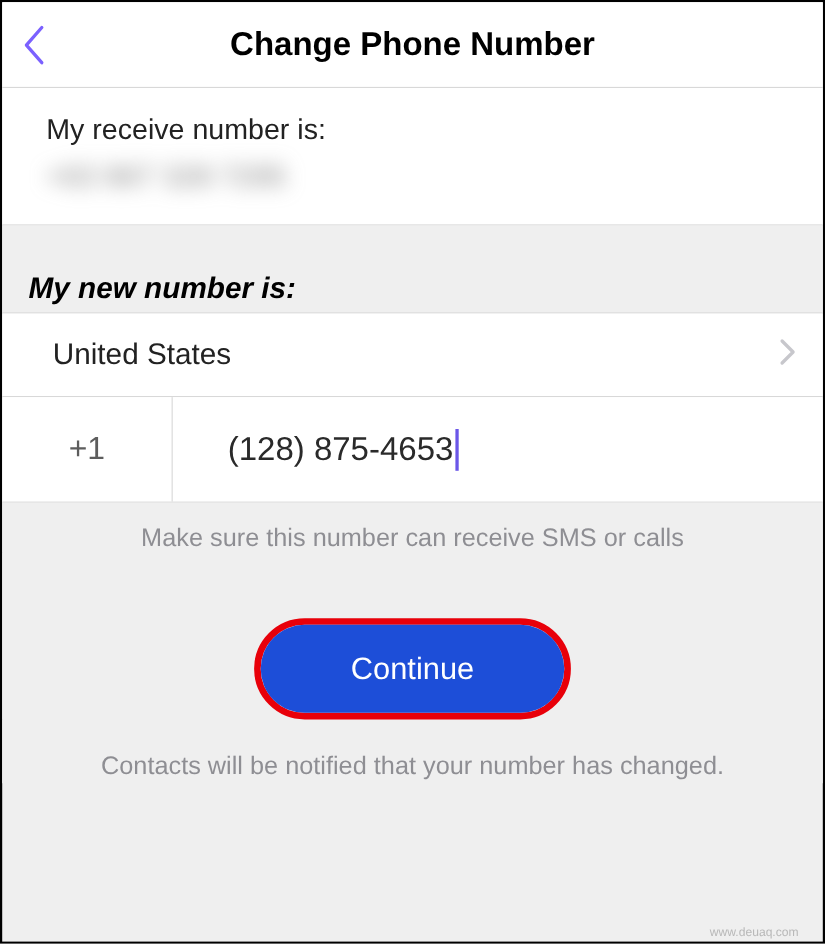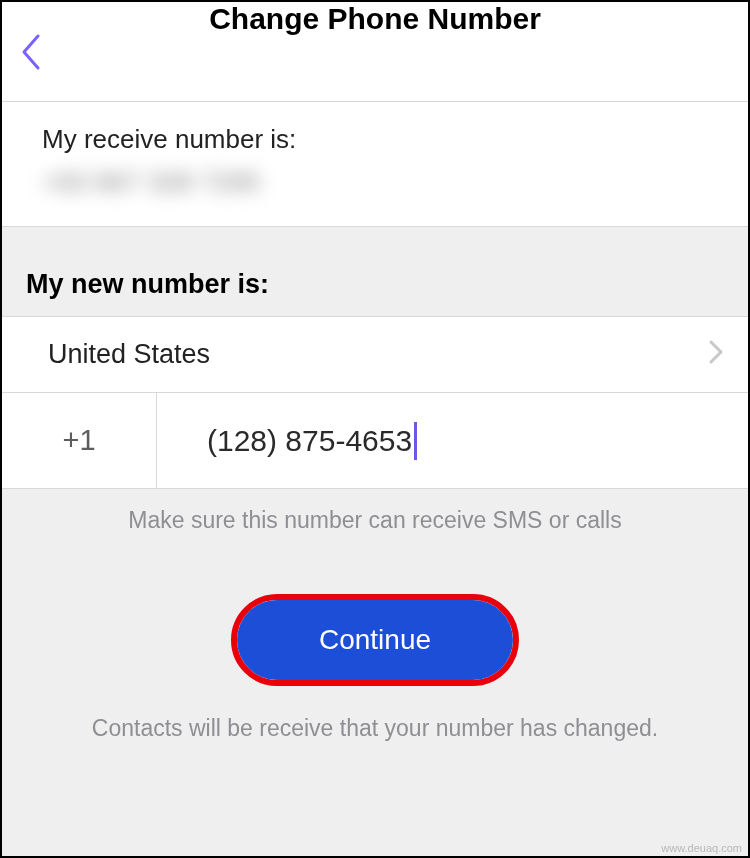--- a/index.html
+++ b/index.html
@@ -15,23 +15,23 @@
       position: relative;
     }
     .outer-border {
       border: 2px solid #000;
       width: 750px;
       height: 858px;
       background: #efefef;
     }
     .header {
       background: #ffffff;
-      height: 100px;
-      display: flex;
-      align-items: flex-start;
+      height: 78px;
+      display: flex;
+      align-items: center;
       border-bottom: 1px solid #d8d8d8;
       position: relative;
     }
     .back-chevron {
       position: absolute;
       left: 18px;
       top: 50%;
       transform: translateY(-50%);
       cursor: pointer;
     }
@@ -56,22 +56,23 @@
       margin-bottom: 12px;
     }
     .current-number {
       font-size: 26px;
       color: #777;
       filter: blur(9px);
       letter-spacing: 0.5px;
     }
     .new-label-section {
       background: #efefef;
-      padding: 42px 24px 16px 24px;
-      border-bottom: 1px solid #d8d8d8;
+      padding: 42px 24px 6px 24px;
+      border-bottom: 1px solid #d8d8d8;
+      font-style: italic;
     }
     .new-label {
       font-size: 27px;
       font-weight: 700;
       color: #000;
     }
     .country-row {
       background: #ffffff;
       padding: 22px 24px 22px 46px;
       border-bottom: 1px solid #d8d8d8;
@@ -155,21 +156,21 @@
       text-align: center;
       font-size: 23px;
       color: #8e8e93;
       padding: 26px 60px 0 60px;
       background: #efefef;
       line-height: 1.4;
     }
     .watermark {
       position: absolute;
       bottom: 4px;
-      right: 8px;
+      right: 24px;
       font-size: 11px;
       color: #b8b8b8;
       font-family: Arial, sans-serif;
     }
   </style>
 </head>
 <body>
 
 <div class="outer-border">
   <div class="header">
@@ -208,16 +209,16 @@
   </div>
 
   <div class="hint-text">Make sure this number can receive SMS or calls</div>
 
   <div class="button-container">
     <div class="continue-wrapper">
       <button class="continue-button">Continue</button>
     </div>
   </div>
 
-  <div class="footer-text">Contacts will be receive that your number has changed.</div>
+  <div class="footer-text">Contacts will be notified that your number has changed.</div>
 
   <div class="watermark">www.deuaq.com</div>
 </div>
 
 </body></html>

